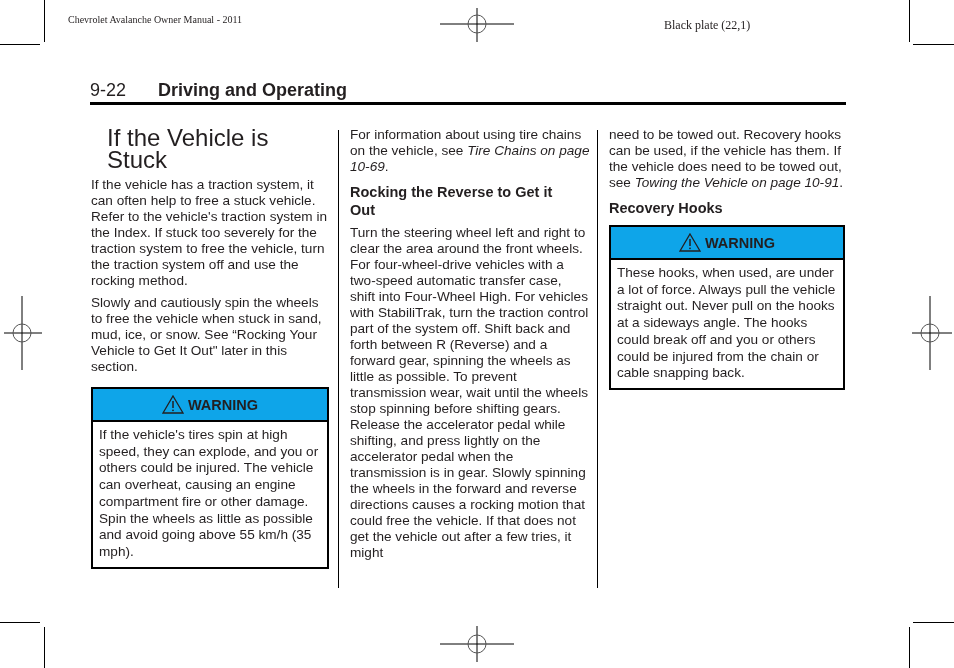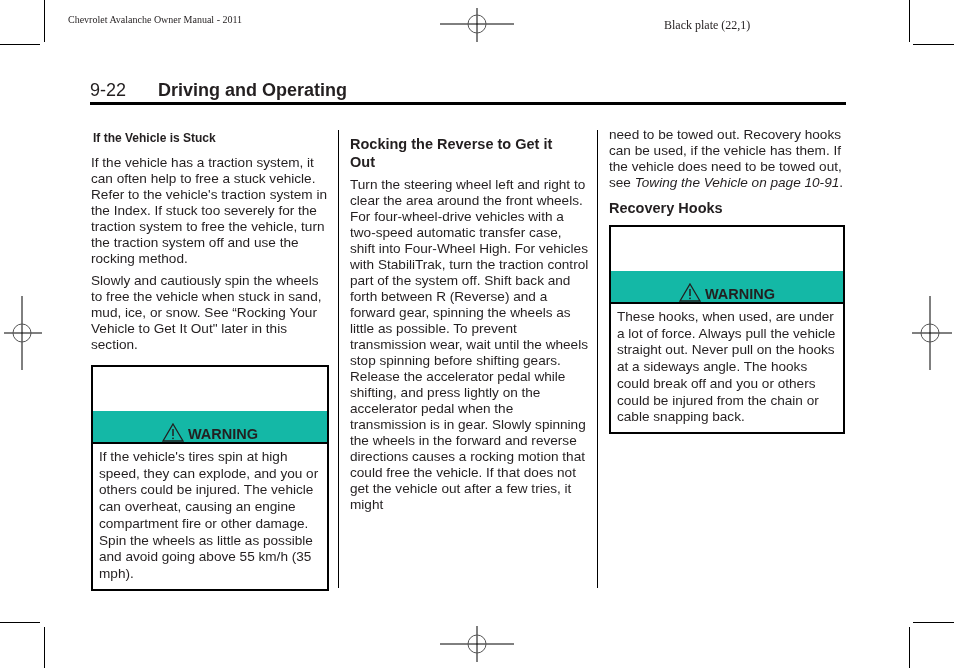--- a/index.html
+++ b/index.html
@@ -8,25 +8,25 @@
   .line { position: absolute; background: #000; }
   .serif { font-family: "Liberation Serif", serif; }
   .hdr-left { left: 68px; top: 14px; font-size: 10px; color: #231f20; }
   .hdr-right { left: 664px; top: 18px; font-size: 12px; color: #231f20; }
   .section-bar { left: 90px; top: 80px; width: 756px; }
   .section-bar .num { position: absolute; left: 0; top: 0; font-size: 18px; font-weight: normal; }
   .section-bar .title { position: absolute; left: 68px; top: 0; font-size: 18px; font-weight: bold; }
   .rule { left: 90px; top: 102px; width: 756px; height: 3px; background: #000; }
   .col { position: absolute; font-size: 13.6px; line-height: 16px; }
   .col p { margin: 0 0 6px 0; }
-  .h1 { font-size: 12px; font-weight: bold; margin: 0 0 6px 2px; line-height: 22px; }
+  .h1 { font-size: 24px; font-weight: normal; margin: 0 0 6px 16px; line-height: 22px; }
   .h2 { font-size: 14.5px; font-weight: bold; margin: 8px 0 6px 0; line-height: 18px; }
   .vdiv { position: absolute; width: 1px; background: #000; }
   .warn { border: 2px solid #000; margin-top: 10px; }
-  .warn-head { background: #14b8a6; border-bottom: 2px solid #000; height: 31px; display: flex; align-items: flex-end; justify-content: center; font-weight: bold; font-size: 14.5px; margin-top: 44px; }
+  .warn-head { background: #0ea5e9; border-bottom: 2px solid #000; height: 31px; display: flex; align-items: center; justify-content: center; font-weight: bold; font-size: 14.5px; }
   .warn-head svg { margin-right: 4px; }
   .warn-body { padding: 5px 6px 6px 6px; font-size: 13.6px; line-height: 16.7px; border-radius: 9px; }
   i { font-style: italic; }
   .crosshair { position: absolute; }
 </style>
 </head>
 <body>
 
 <div class="line" style="left:44px;top:0;width:1px;height:42px;"></div>
 <div class="line" style="left:0;top:44px;width:40px;height:1px;"></div>
@@ -81,20 +81,23 @@
         <line x1="11" y1="6" x2="11" y2="13" stroke="#231f20" stroke-width="1.5"></line>
         <circle cx="11" cy="15.3" r="0.9" fill="#231f20"></circle>
       </svg>
       <span>WARNING</span>
     </div>
     <div class="warn-body">If the vehicle's tires spin at high speed, they can explode, and you or others could be injured. The vehicle can overheat, causing an engine compartment fire or other damage. Spin the wheels as little as possible and avoid going above 55 km/h (35 mph).</div>
   </div>
 </div>
 
 <div class="col" style="left:350px;top:127px;width:240px;">
+  <p>
+    <span>For information about using tire chains on the vehicle, see </span><i>Tire Chains on page 10-69</i><span>.</span>
+  </p>
   <div class="h2" style="width:210px;">Rocking the Reverse to Get it Out</div>
   <p>Turn the steering wheel left and right to clear the area around the front wheels. For four-wheel-drive vehicles with a two-speed automatic transfer case, shift into Four-Wheel High. For vehicles with StabiliTrak, turn the traction control part of the system off. Shift back and forth between R (Reverse) and a forward gear, spinning the wheels as little as possible. To prevent transmission wear, wait until the wheels stop spinning before shifting gears. Release the accelerator pedal while shifting, and press lightly on the accelerator pedal when the transmission is in gear. Slowly spinning the wheels in the forward and reverse directions causes a rocking motion that could free the vehicle. If that does not get the vehicle out after a few tries, it might</p>
 </div>
 
 <div class="col" style="left:609px;top:127px;width:236px;">
   <p>
     <span>need to be towed out. Recovery hooks can be used, if the vehicle has them. If the vehicle does need to be towed out, see </span><i>Towing the Vehicle on page 10-91</i><span>.</span>
   </p>
   <div class="h2">Recovery Hooks</div>
   <div class="warn" style="margin-top:8px;">

